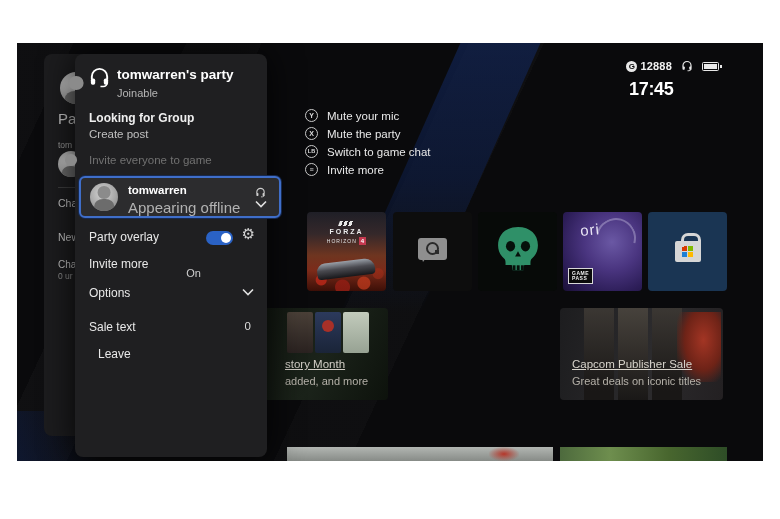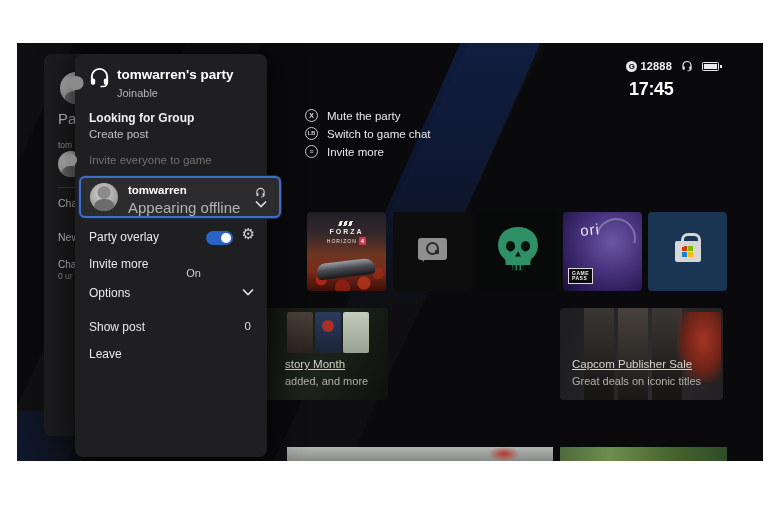--- a/index.html
+++ b/index.html
@@ -137,21 +137,21 @@
   .po-label { top:176px; }
   .po-on { position:absolute; right:66px; top:177px; color:#cfcfcf; font-size:11px;margin-top:36px; }
   .toggle { position:absolute; right:34px; top:177px; width:27px; height:14px; border-radius:7px; background:#2a62c5; }
   .toggle::after { content:""; position:absolute; right:2px; top:2px; width:10px; height:10px; border-radius:50%; background:#ffffff; }
   .gear { position:absolute; right:12px; top:172px; color:#d0d0d0; font-size:15px; line-height:1; }
   .im-label { top:203px; }
   .opt-label { top:232px; }
   .opt-chevron { position:absolute; right:13px; top:234px; }
   .st-label { top:266px; }
   .st-value { position:absolute; right:16px; top:266px; color:#dcdcdc; font-size:11.5px; }
-  .leave-label { top:293px; }
+  .leave-label { top:293px;margin-left:9px; }
 
   .chev svg { display:block; }
 </style>
 </head>
 <body>
 
 <div class="page">
   <div class="screen">
     <div class="bg-stripes"></div>
     <div class="blue-streak"></div>
@@ -239,20 +239,24 @@
           <rect x="3" y="13" width="4.5" height="6.5" rx="1.5" fill="#e8e8e8" stroke="none"></rect>
           <rect x="16.5" y="13" width="4.5" height="6.5" rx="1.5" fill="#e8e8e8" stroke="none"></rect>
           <path d="M13 21.5h3a4 4 0 0 0 4-4" stroke-width="1.8"></path>
         </svg>
       </div>
       <div class="battery"></div>
     </div>
     <div class="clock">17:45</div>
 
     <div class="shortcuts">
+      <div class="shortcut">
+        <div class="btn-circle">Y</div>
+        <div class="lbl">Mute your mic</div>
+      </div>
       <div class="shortcut">
         <div class="btn-circle">X</div>
         <div class="lbl">Mute the party</div>
       </div>
       <div class="shortcut">
         <div class="btn-circle" style="font-size:5.5px;">LB</div>
         <div class="lbl">Switch to game chat</div>
       </div>
       <div class="shortcut">
         <div class="btn-circle">≡</div>
@@ -314,19 +318,19 @@
 
       <div class="f-row-label im-label">Invite more</div>
 
       <div class="f-row-label opt-label">Options</div>
       <div class="opt-chevron chev">
         <svg width="12" height="8" viewBox="0 0 12 8" fill="none" stroke="#e0e0e0" stroke-width="1.6">
             <path d="M1 1.5 L6 6.5 L11 1.5"></path>
           </svg>
       </div>
 
-      <div class="f-row-label st-label">Show post</div>
+      <div class="f-row-label st-label">Sale text</div>
       <div class="st-value">0</div>
 
       <div class="f-row-label leave-label">Leave</div>
     </div>
   </div>
 </div>
 
 </body></html>

